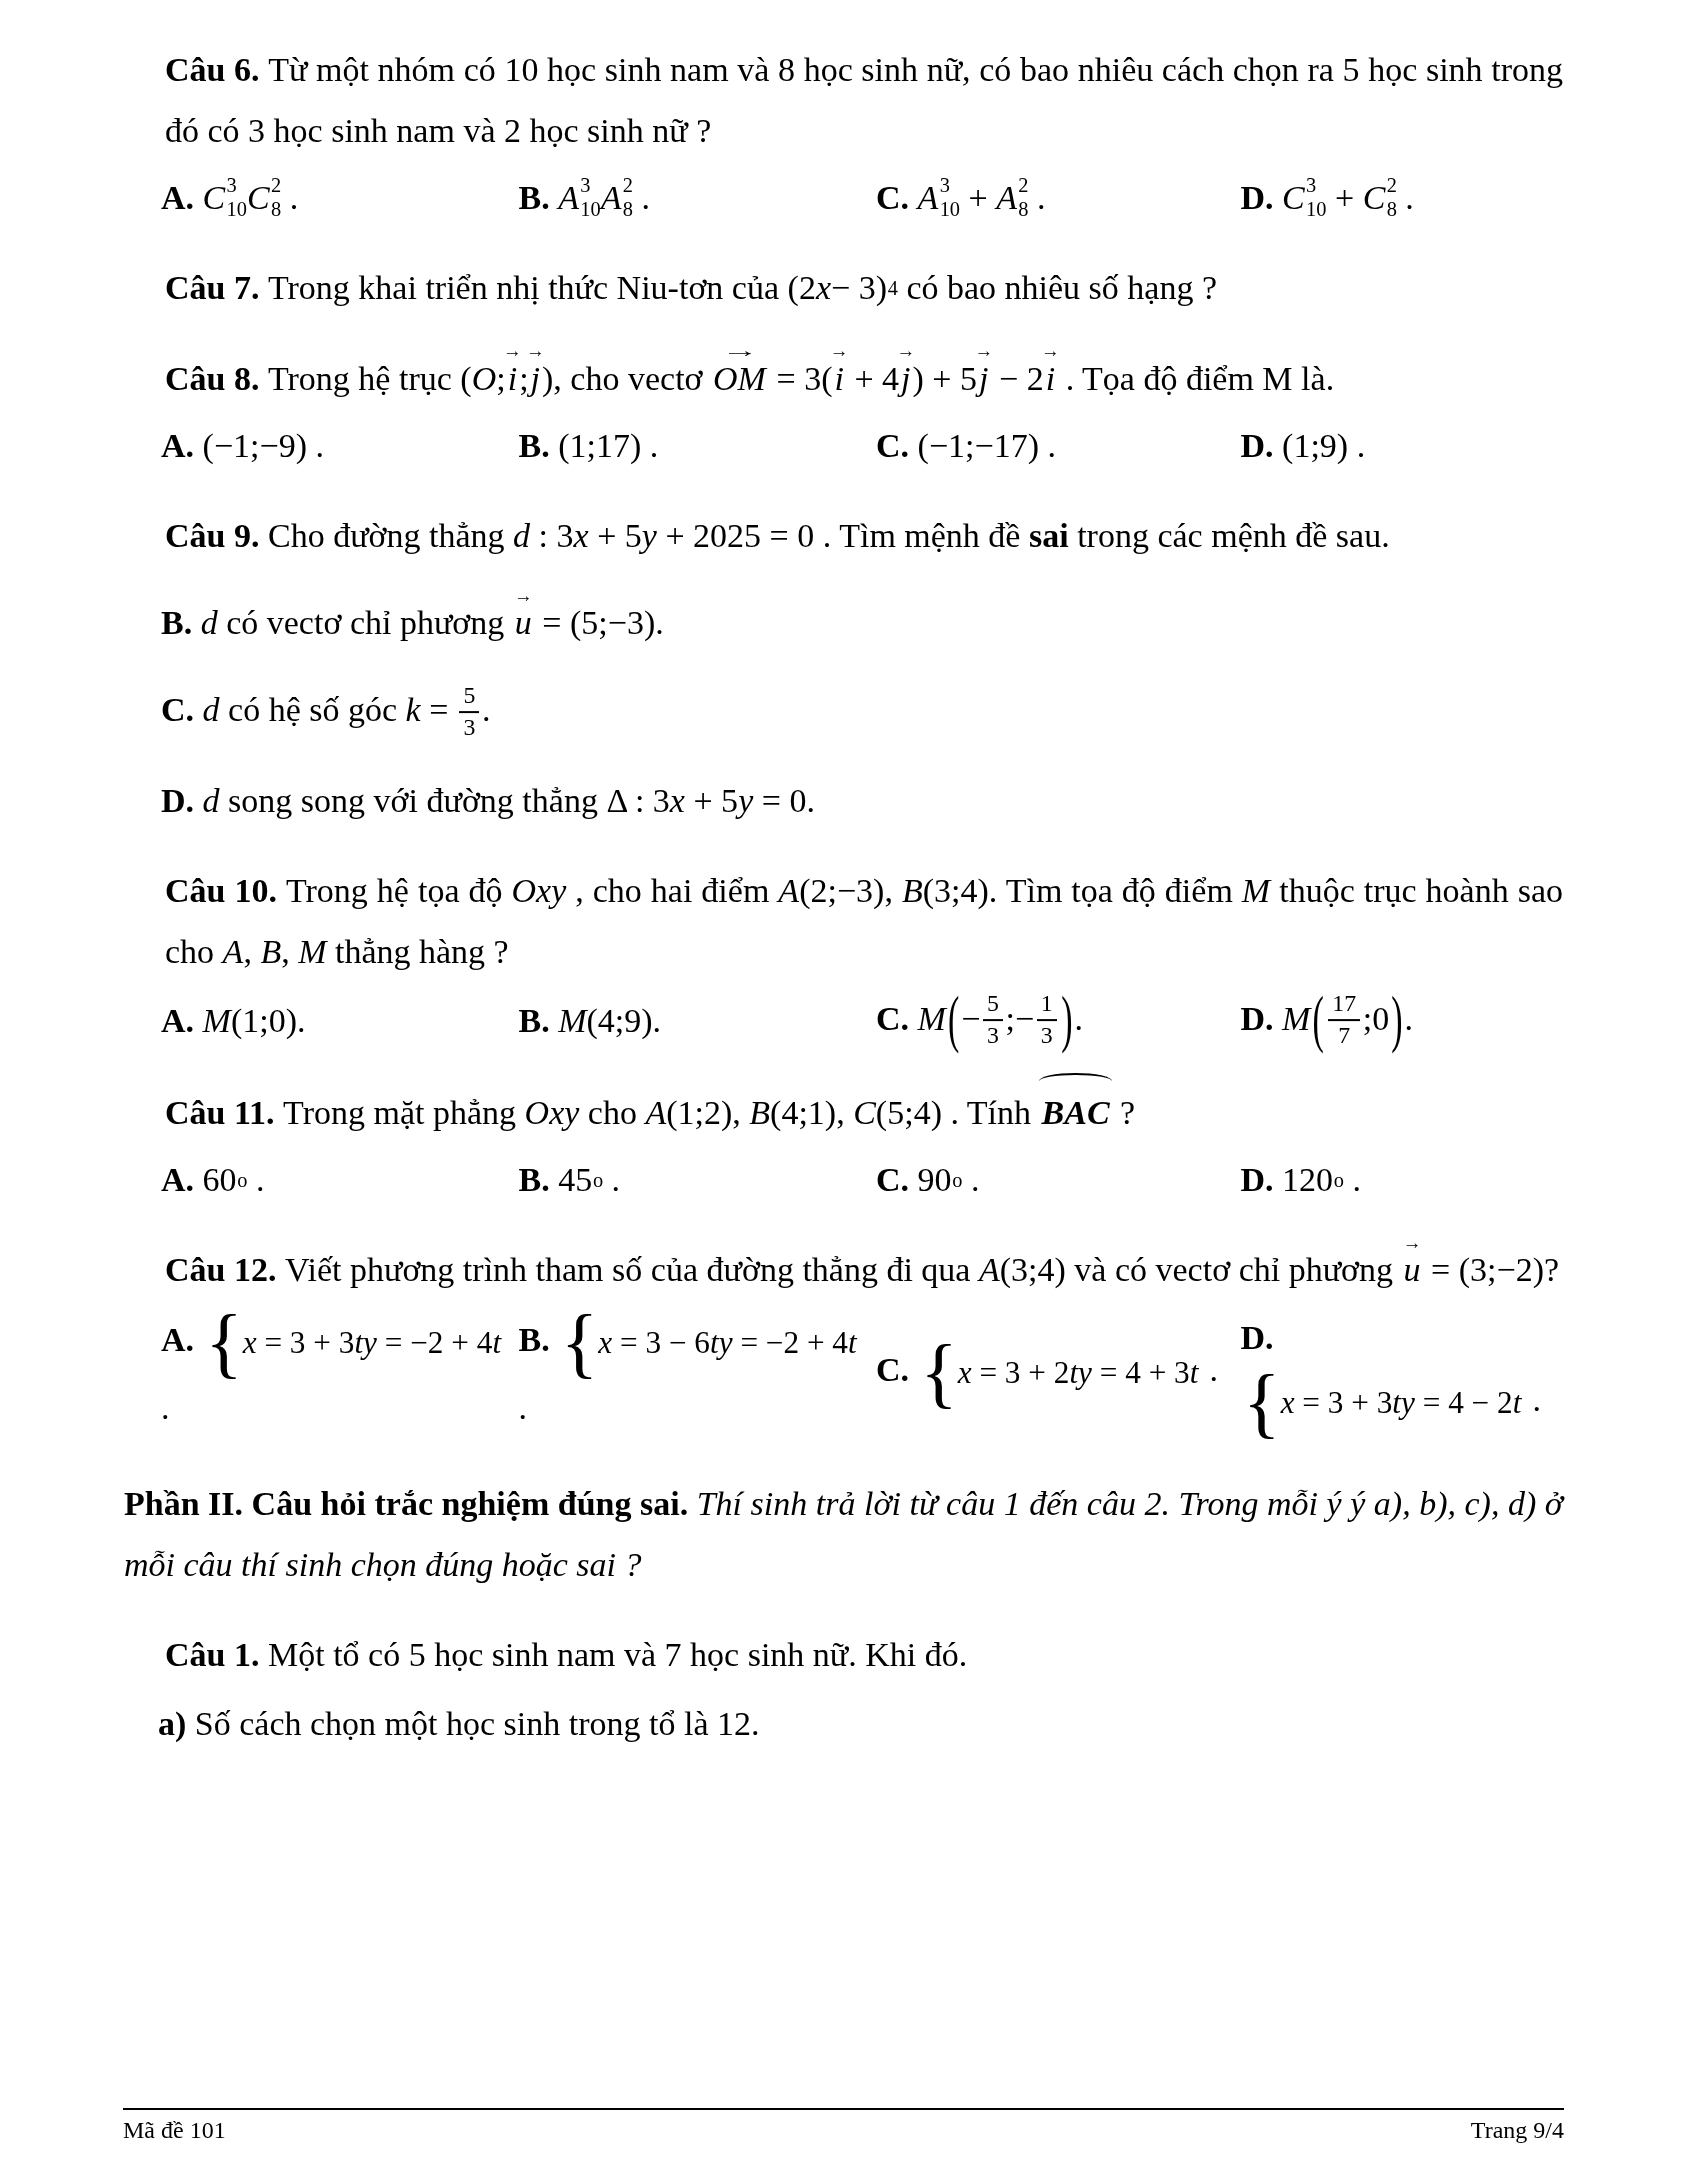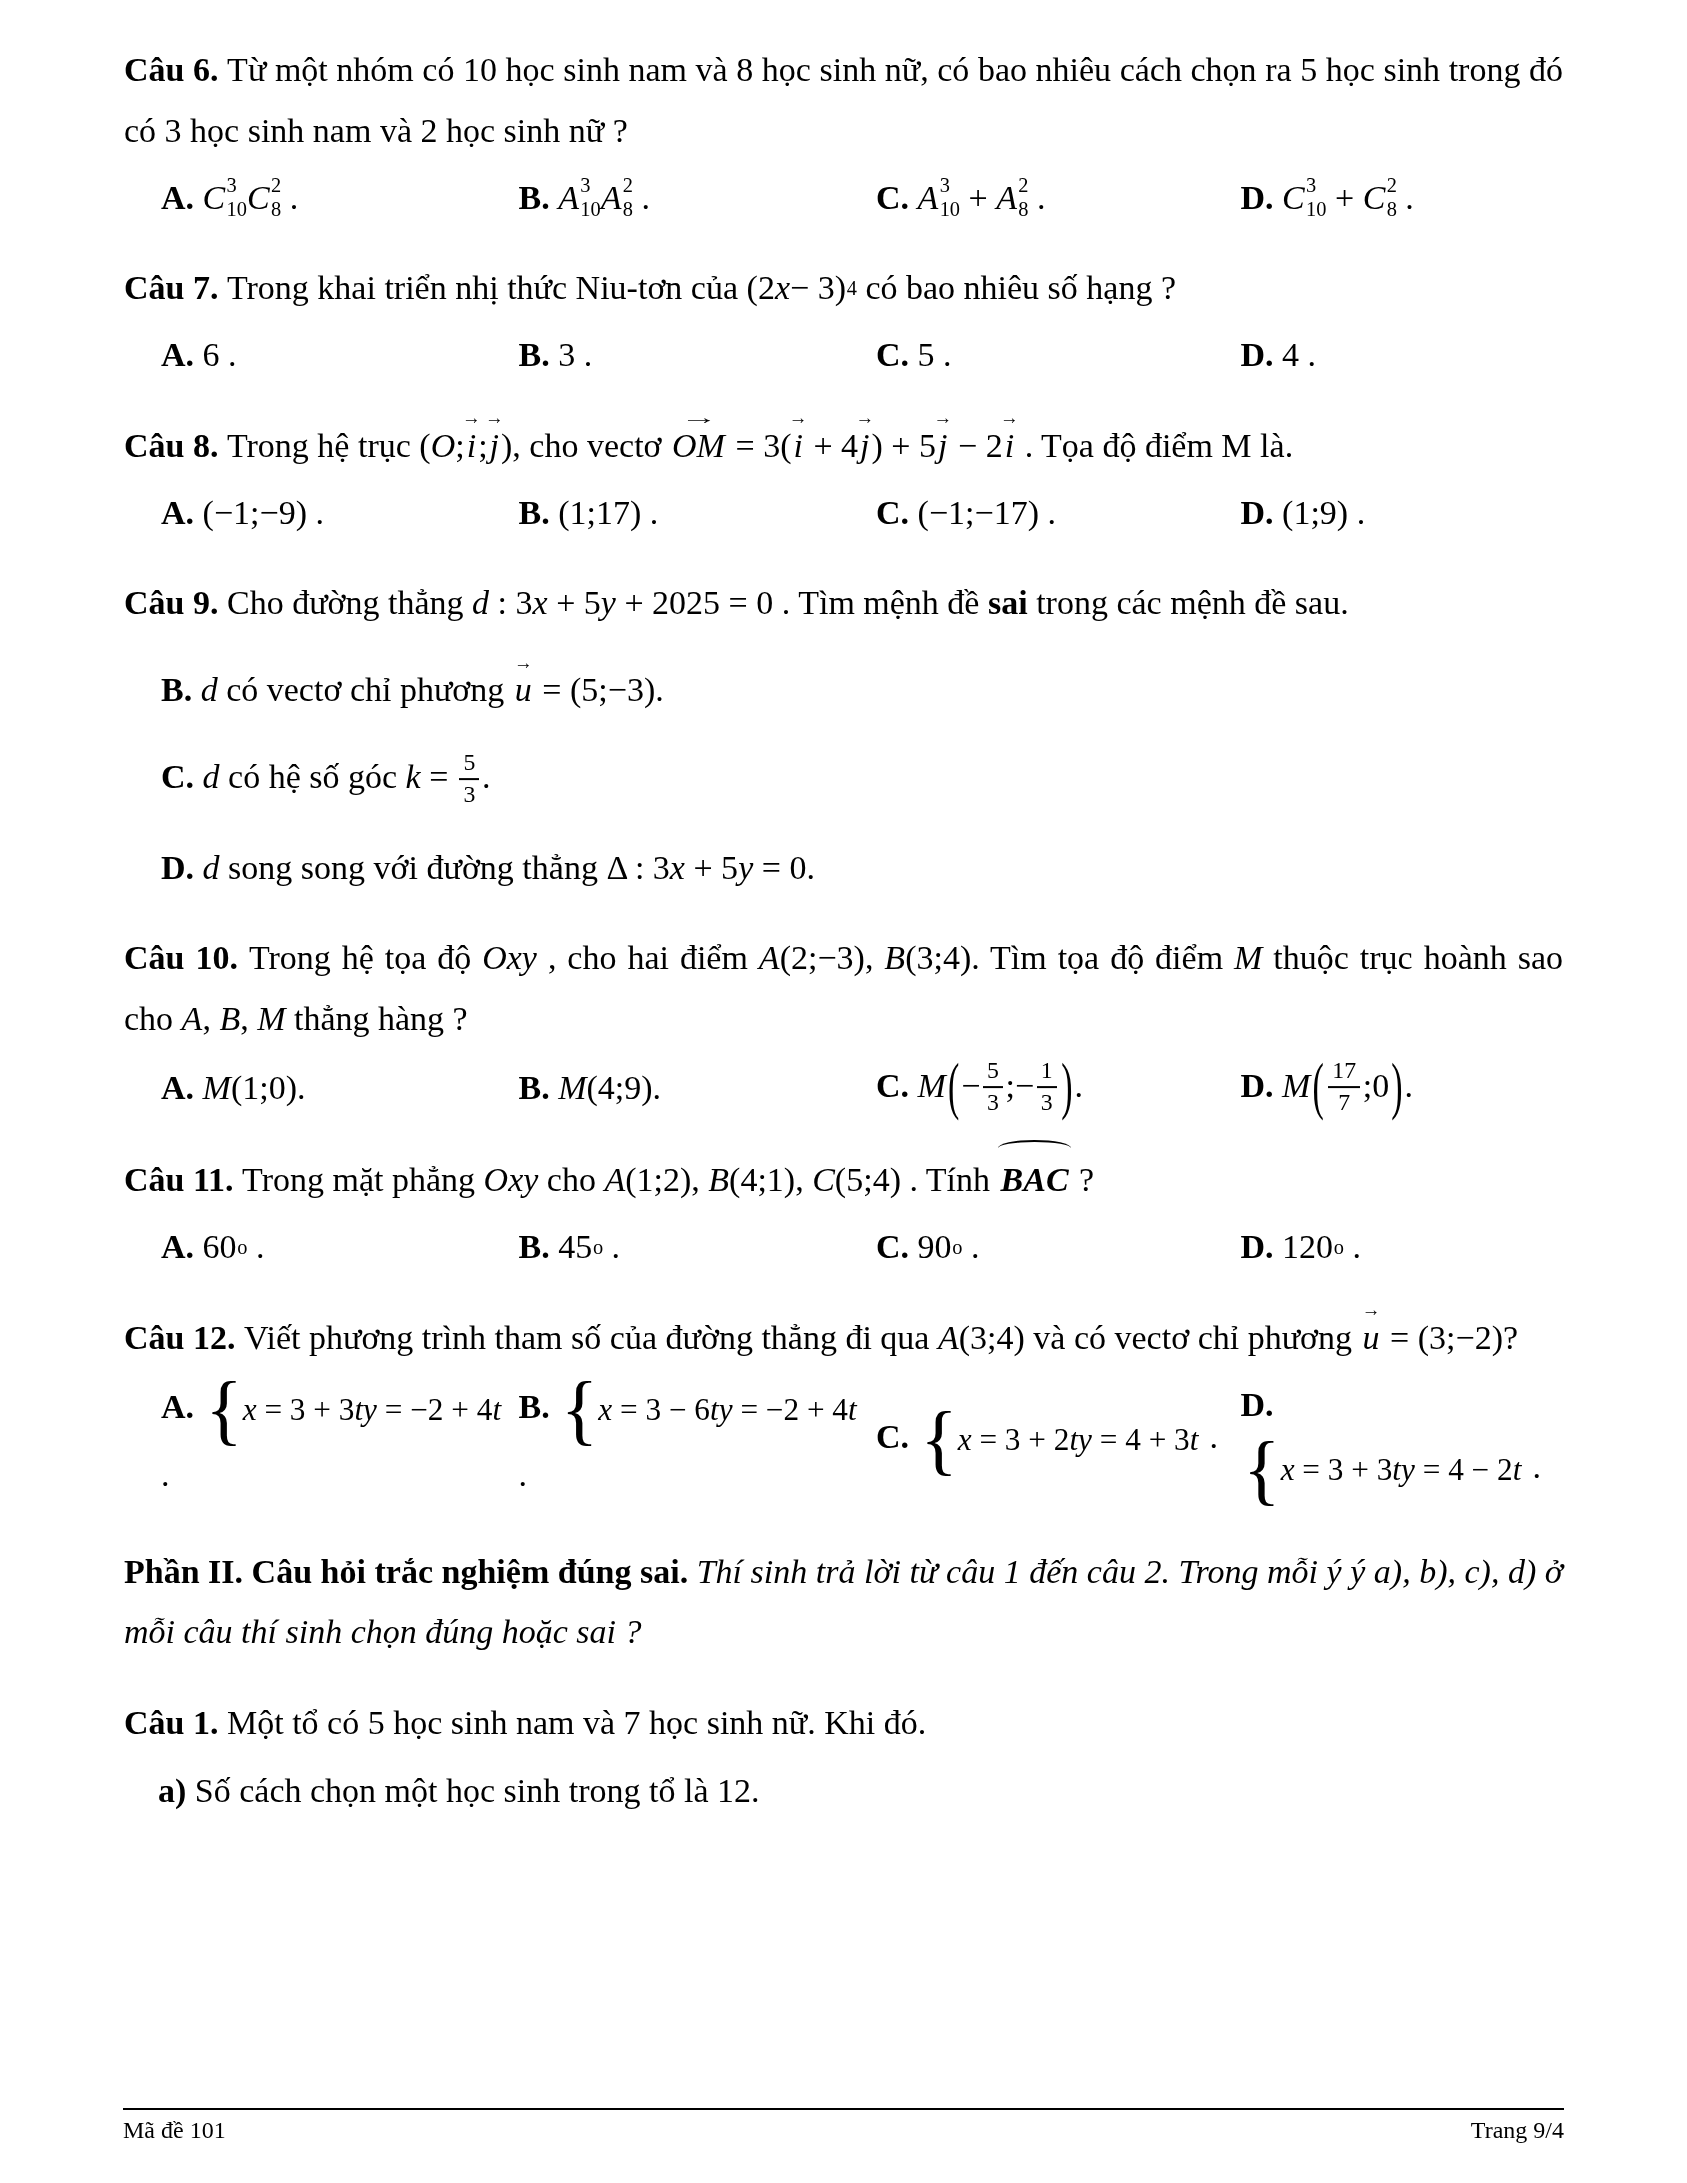--- a/index.html
+++ b/index.html
@@ -2,21 +2,21 @@
 <html style="font-size:10.6px"><head>
 <meta charset="utf-8">
 <style>
   *{box-sizing:border-box;}
   html,body{margin:0;padding:0;background:#ffffff;}
   .page{width:1687px;height:2183px;background:#ffffff;position:relative;
         font-family:"Liberation Serif",serif;font-size:34px;color:#000;overflow:hidden;}
   .content{position:absolute;top:0;left:0;right:0;padding:40px 124px 0 124px;}
   .q{margin-top:30px;}
   .q:first-child{margin-top:0;}
-  .q-body{line-height:1.78;text-align:justify;}
+  .q-body{line-height:1.78;text-align:justify;margin-left:41px;}
   .q-label{font-weight:700;}
   .opt-row{display:grid;grid-template-columns:25.5% 25.5% 26% 23%;padding-left:37px;
            margin-top:6.6px;align-items:center;line-height:1.78;}
   .opt-stack{padding-left:37px;margin-top:26.5px;line-height:1.78;}
   .opt-letter{font-weight:700;}
   .section{margin-top:36px;line-height:1.78;text-align:justify;}
   .bold{font-weight:700;}
   .italic{font-style:italic;}
   .bolditalic{font-weight:700;}
   .subitem{padding-left:34px;margin-top:8px;line-height:1.78;}
@@ -107,26 +107,20 @@
                   <span class="sub">8</span>
                 </span>
               </span></span> .</div>
         </div>
       </div>
       <div class="q">
         <div class="q-body"><span class="q-label">Câu 7. </span>Trong khai triển nhị thức Niu-tơn của <span class="math"><span class="mr">(2</span><span class="mi">x</span><span class="msub">
               <span class="mr"> − 3)</span>
               <span class="supo">4</span>
             </span></span> có bao nhiêu số hạng ?</div>
-        <div class="opt-row">
-          <div class="opt"><span class="opt-letter">A. </span>6 .</div>
-          <div class="opt"><span class="opt-letter">B. </span>3 .</div>
-          <div class="opt"><span class="opt-letter">C. </span>5 .</div>
-          <div class="opt"><span class="opt-letter">D. </span>4 .</div>
-        </div>
       </div>
       <div class="q">
         <div class="q-body"><span class="q-label">Câu 8. </span>Trong hệ trục <span class="math"><span class="mr">(</span><span class="mi">O</span><span class="mr">;</span><span class="vec">i</span><span class="mr">;</span><span class="vec">j</span><span class="mr">)</span></span>, cho vectơ <span class="math"><span class="vec wide">OM</span><span class="mr"> = 3(</span><span class="vec">i</span><span class="mr"> + 4</span><span class="vec">j</span><span class="mr">) + 5</span><span class="vec">j</span><span class="mr"> − 2</span><span class="vec">i</span></span> . Tọa độ điểm M là.</div>
         <div class="opt-row">
           <div class="opt"><span class="opt-letter">A. </span>(−1;−9) .</div>
           <div class="opt"><span class="opt-letter">B. </span>(1;17) .</div>
           <div class="opt"><span class="opt-letter">C. </span>(−1;−17) .</div>
           <div class="opt"><span class="opt-letter">D. </span>(1;9) .</div>
         </div>
       </div>

